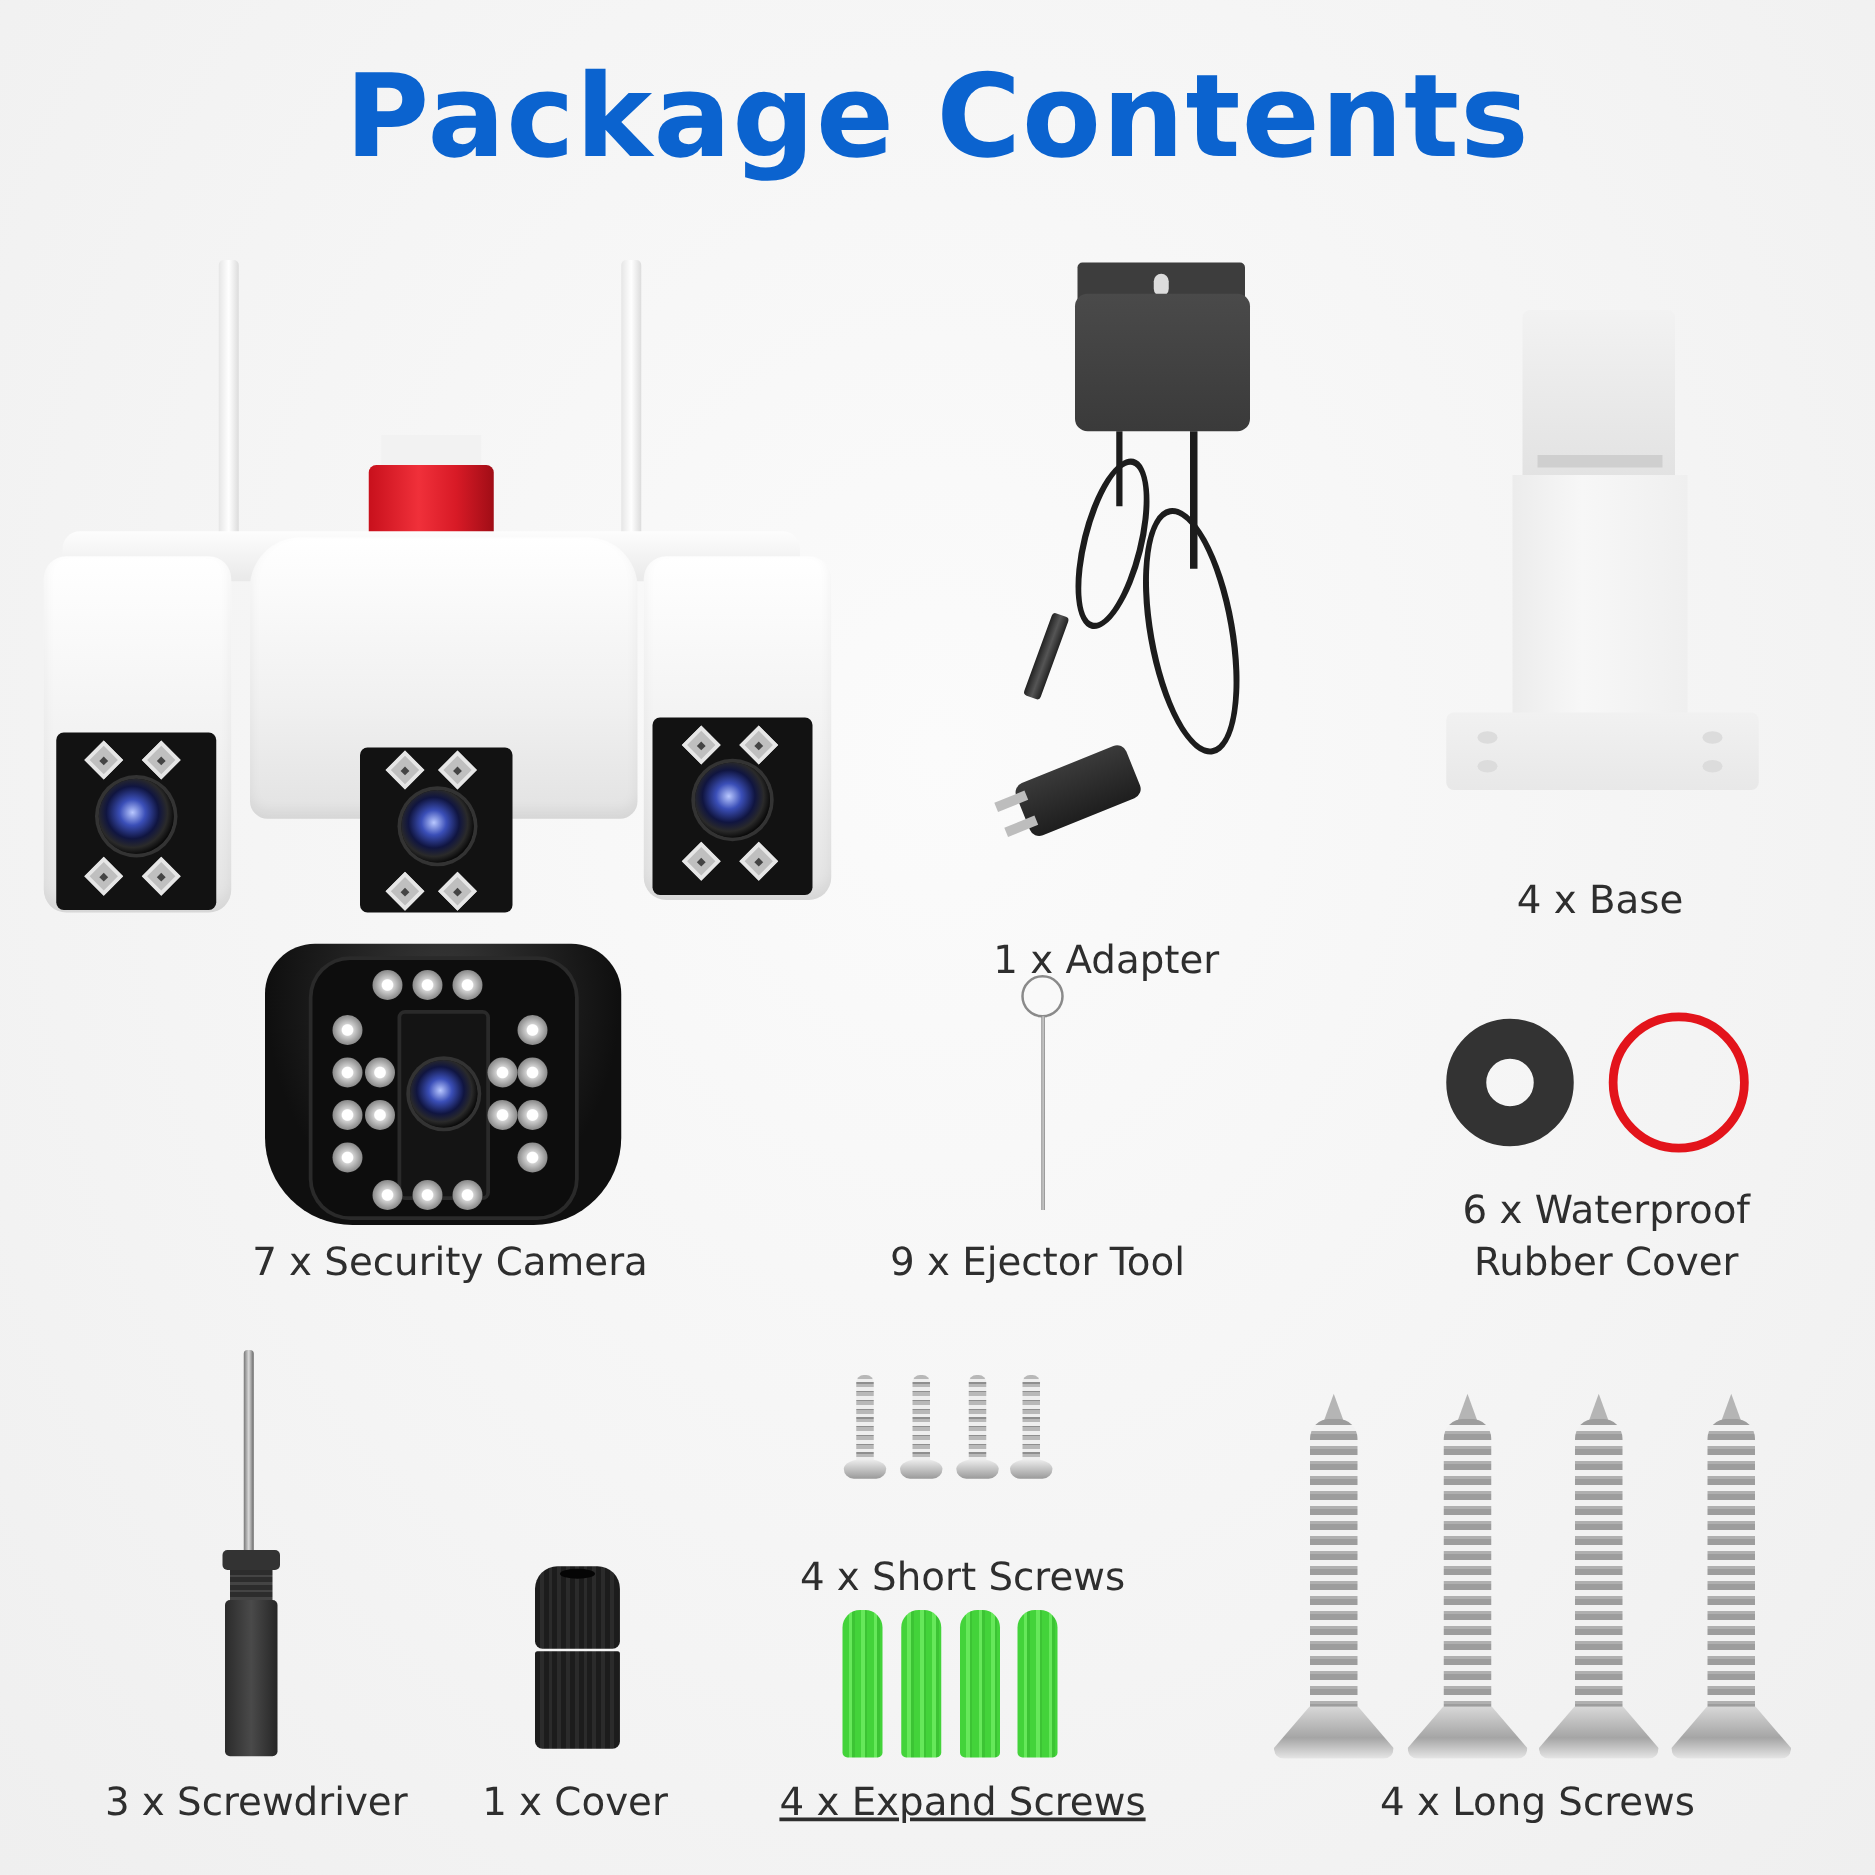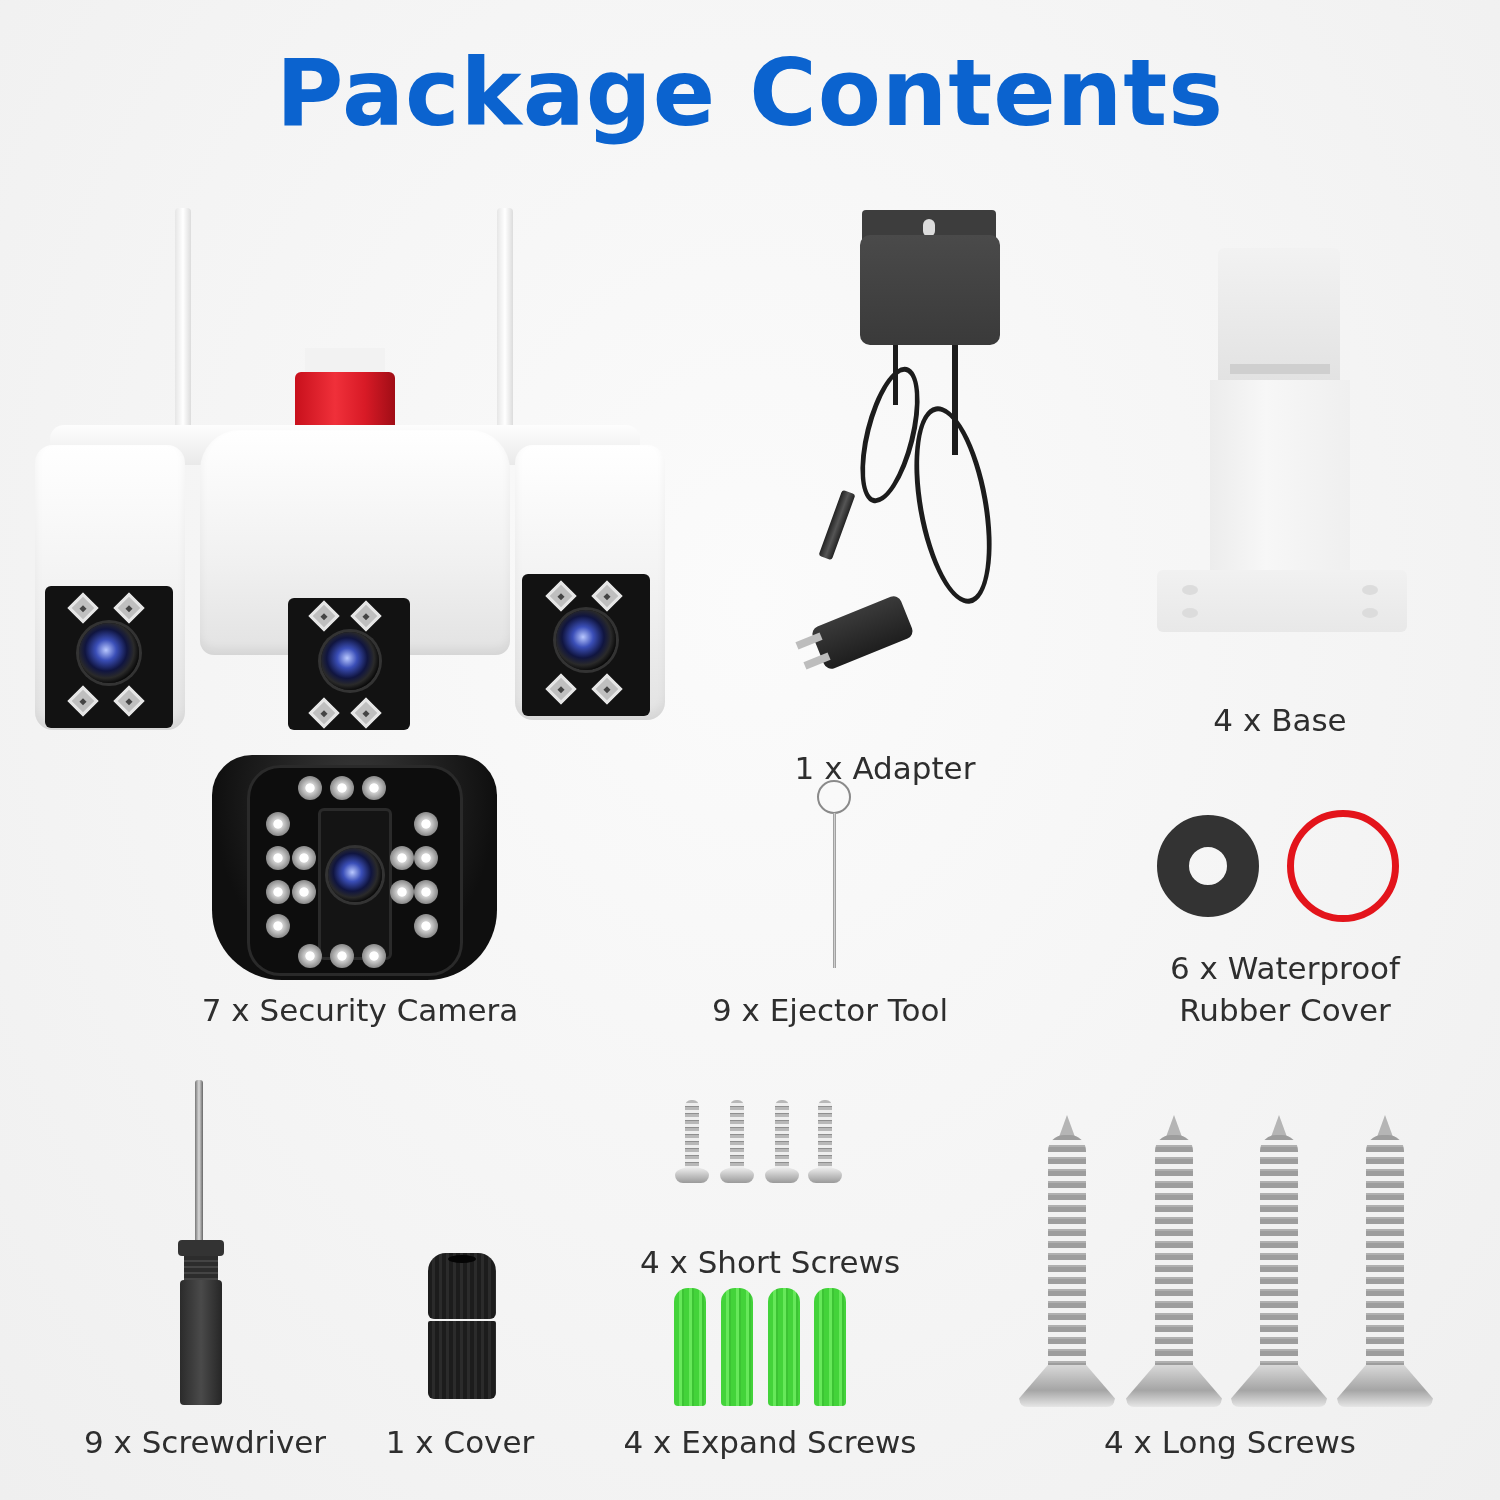--- a/index.html
+++ b/index.html
@@ -169,21 +169,21 @@
 <div class="label" style="left:1120px;top:990px;width:330px;">Rubber Cover</div>
 
 <div class="item" style="left:170px;top:1075px;width:60px;height:335px;">
   <div>
     <div class="shaft" style="left:25px;top:5px;width:8px;height:165px;"></div>
     <div style="position:absolute;left:8px;top:165px;width:46px;height:16px;background:#333;border-radius:4px;"></div>
     <div style="position:absolute;left:14px;top:181px;width:34px;height:26px;background:repeating-linear-gradient(180deg,#2c2c2c 0 4px,#444 4px 6px);"></div>
     <div class="handle" style="left:10px;top:205px;width:42px;height:125px;"></div>
   </div>
 </div>
-<div class="label" style="left:60px;top:1422px;width:290px;">9 x Screwdriver</div>
+<div class="label" style="left:60px;top:1422px;width:290px;">3 x Screwdriver</div>
 
 <div class="item" style="left:420px;top:1245px;width:80px;height:160px;">
   <div>
     <div class="cover" style="left:8px;top:8px;width:68px;height:66px;"></div>
     <div class="cover" style="left:8px;top:76px;width:68px;height:78px;border-radius:2px 2px 6px 6px;"></div>
     <div style="position:absolute;left:28px;top:10px;width:28px;height:8px;background:#050505;border-radius:50%;"></div>
   </div>
 </div>
 <div class="label" style="left:360px;top:1422px;width:200px;">1 x Cover</div>
 
@@ -202,21 +202,21 @@
 <div class="label" style="left:610px;top:1242px;width:320px;">4 x Short Screws</div>
 
 <div class="item" style="left:670px;top:1285px;width:180px;height:125px;">
   <div>
     <div class="anchor" style="left:4px;top:3px;"></div>
     <div class="anchor" style="left:51px;top:3px;"></div>
     <div class="anchor" style="left:98px;top:3px;"></div>
     <div class="anchor" style="left:144px;top:3px;"></div>
   </div>
 </div>
-<div class="label" style="left:600px;top:1422px;width:340px;">4 x Expand Screws</div>
+<div class="label" style="left:600px;top:1422px;width:340px;text-decoration:underline;">4 x Expand Screws</div>
 
 <div class="item" style="left:1015px;top:1110px;width:430px;height:300px;">
   <div>
     <div class="lscrew-tip" style="left:44px;top:5px;"></div>
     <div class="lscrew" style="left:33px;top:25px;height:240px;"></div>
     <div class="lscrew-head" style="left:4px;top:255px;"></div>
     <div class="lscrew-tip" style="left:151px;top:5px;"></div>
     <div class="lscrew" style="left:140px;top:25px;height:240px;"></div>
     <div class="lscrew-head" style="left:111px;top:255px;"></div>
     <div class="lscrew-tip" style="left:256px;top:5px;"></div>

